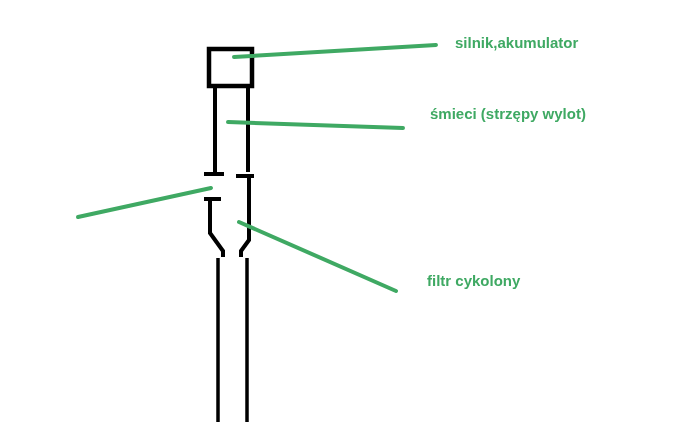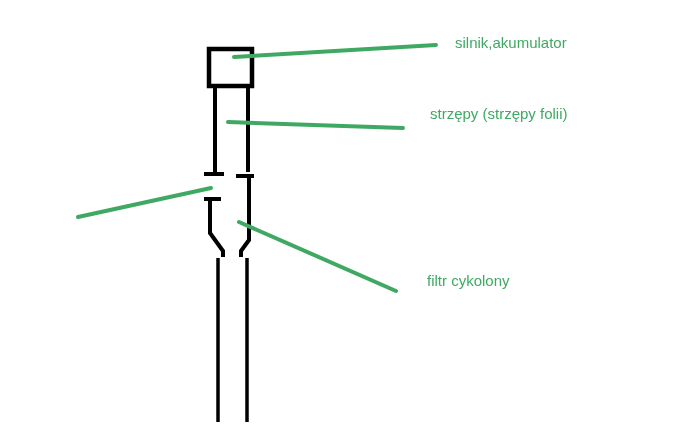--- a/index.html
+++ b/index.html
@@ -17,21 +17,21 @@
   }
   .stage svg {
     position: absolute;
     left: 0;
     top: 0;
   }
   .lbl {
     position: absolute;
     font-family: "Liberation Sans", "DejaVu Sans", sans-serif;
     font-size: 15px;
-    font-weight: normal;
+    font-weight: bold;
     color: #3fa963;
     white-space: nowrap;
     line-height: 1.1;
   }
   .lbl-motor  { left: 455px; top: 35px;  }
   .lbl-trash  { left: 430px; top: 106px; }
   .lbl-outlet { left: 26px;  top: 170px; }
   .lbl-filter { left: 427px; top: 273px; }
 </style>
 </head>
@@ -64,18 +64,18 @@
 
       <line x1="234" y1="57" x2="436" y2="45"></line>
       <line x1="228" y1="122" x2="403" y2="128"></line>
       <line x1="78" y1="217" x2="211" y2="188"></line>
       <line x1="239" y1="222" x2="396" y2="291"></line>
     </g>
   </svg>
 
   <div class="lbl lbl-motor">silnik,akumulator</div>
 
-  <div class="lbl lbl-trash">strzępy (strzępy folii)</div>
+  <div class="lbl lbl-trash">śmieci (strzępy wylot)</div>
 
 
   <div class="lbl lbl-filter">filtr cykolony</div>
 
 </div>
 
 </body></html>

